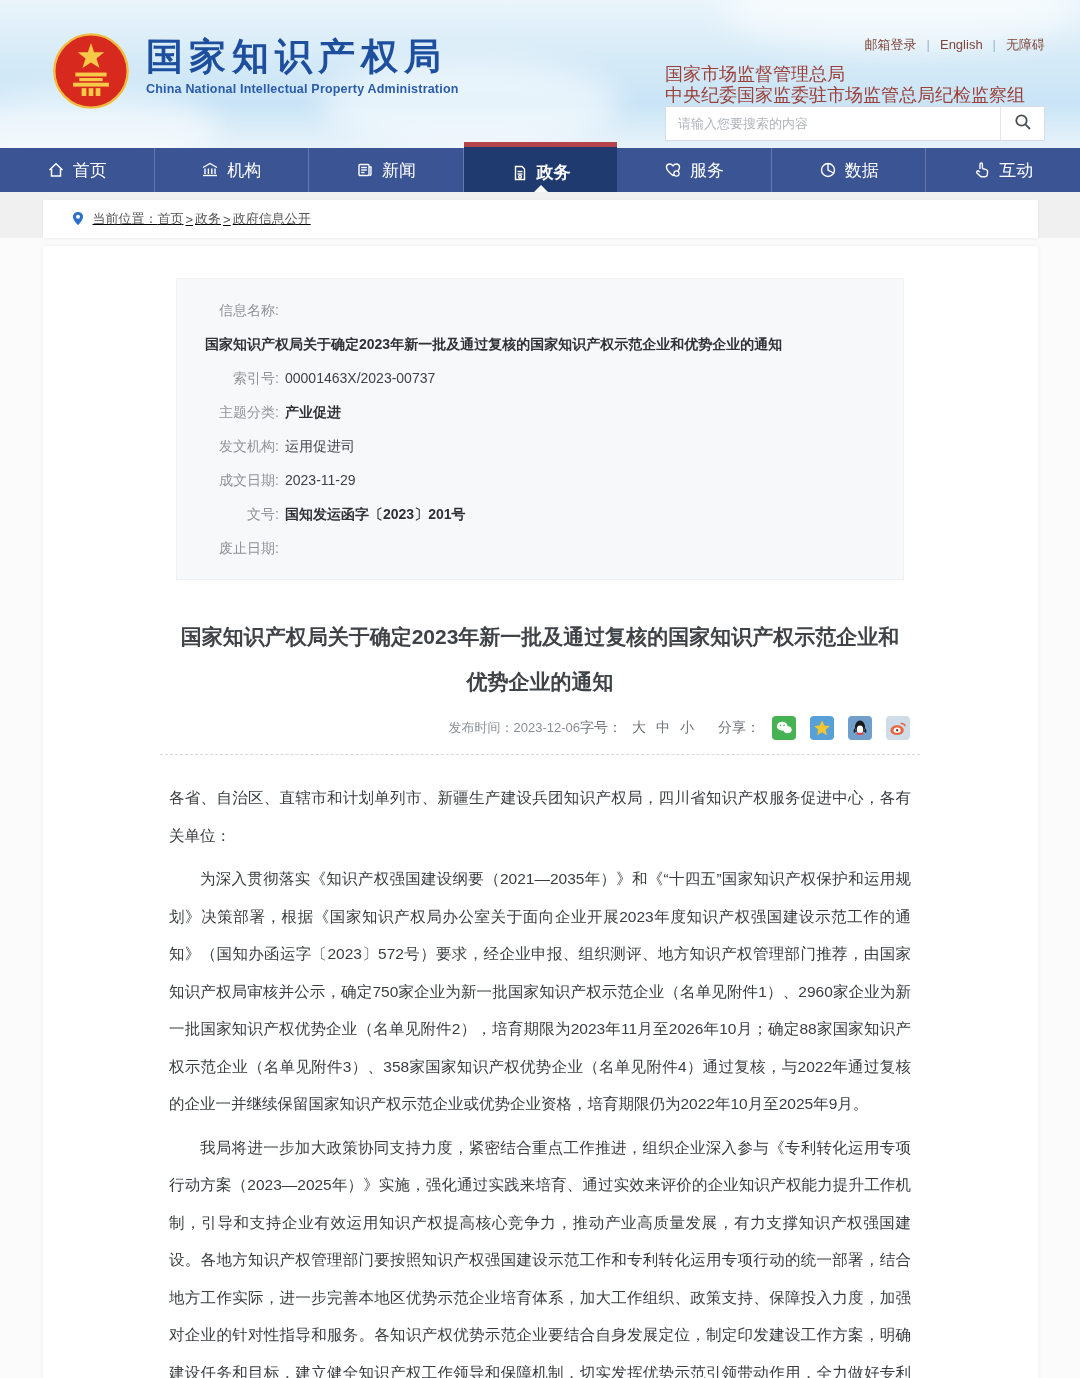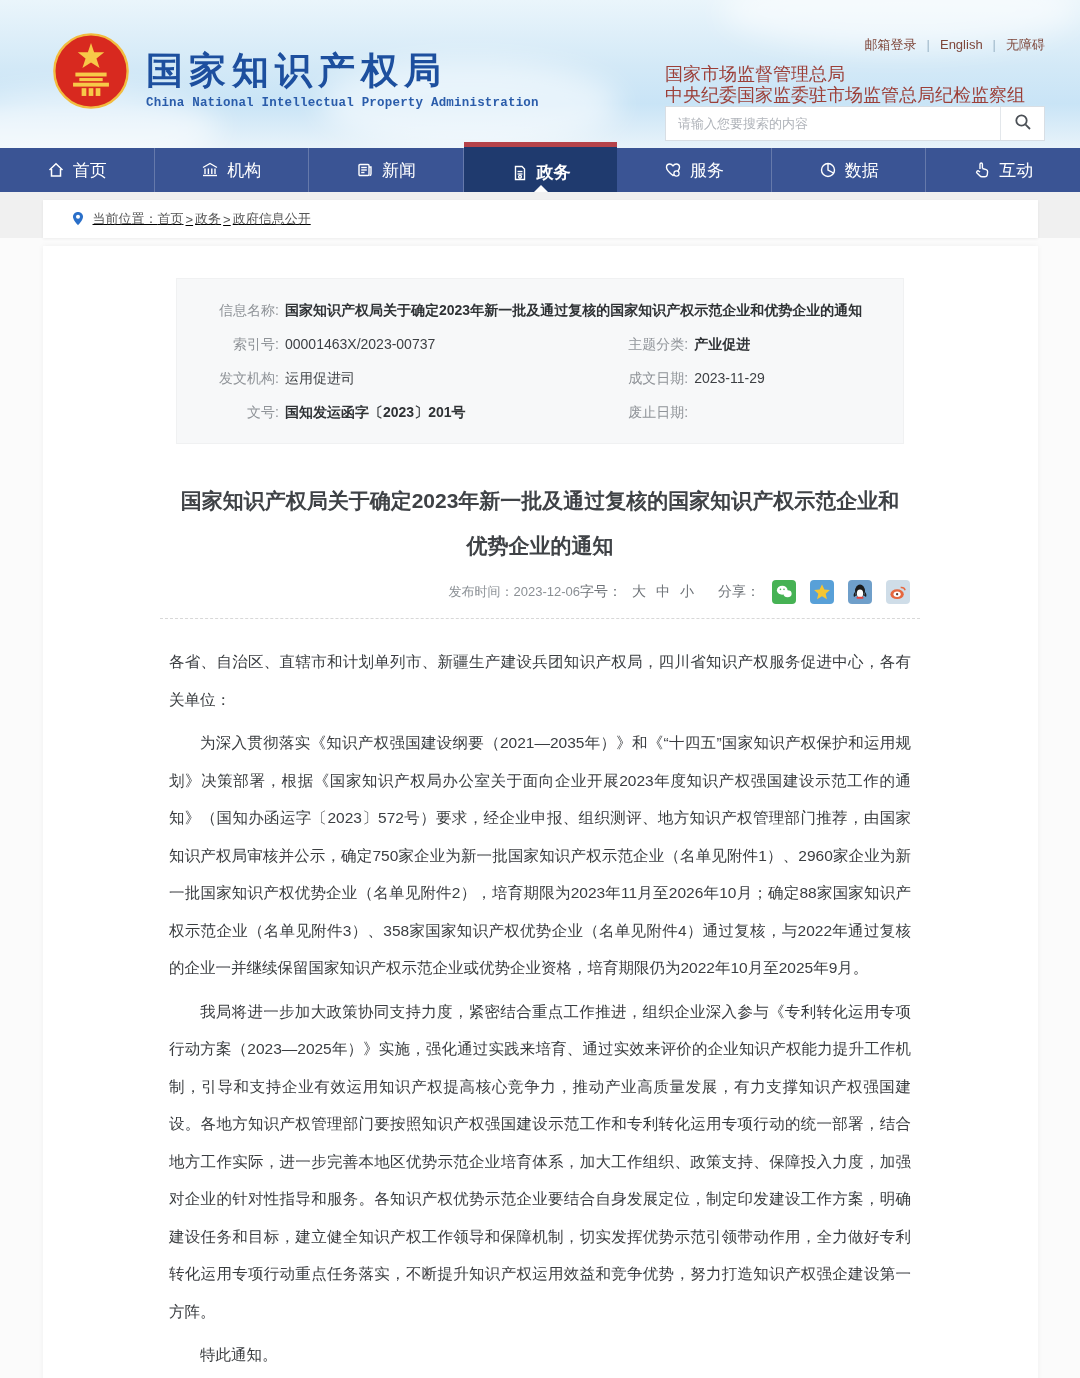--- a/index.html
+++ b/index.html
@@ -6,21 +6,21 @@
   html,body { background:#f6f6f6; font-family:"Liberation Sans","DejaVu Sans",sans-serif; }
   .page { width:1080px; min-height:1378px; margin:0 auto; background:#fbfbfb; }
 
   
   .site-header {
     height:148px; position:relative;
     background:linear-gradient(180deg,#eaf5fb 0%,#d3e9f7 45%,#c9e4f6 70%,#e8f3fa 100%);
     overflow:hidden;
   }
   .cloud { position:absolute; background:rgba(255,255,255,.55); border-radius:50%; filter:blur(14px); }
-  .header-left { position:absolute; left:52px; top:32px; display:flex; align-items:flex-end;font-family:Liberation Mono, monospace; }
+  .header-left { position:absolute; left:52px; top:32px; display:flex; align-items:flex-start; }
   .emblem { width:78px; height:78px; flex:0 0 auto; }
   .brand { margin-left:16px; }
   .brand-cn { font-size:37px; font-weight:700; color:#1d4f9e; letter-spacing:6px; }
   .brand-en { font-size:12.5px; font-weight:700; color:#2a5caa; letter-spacing:.2px; }
   .header-right { position:absolute; right:35px; top:36px; width:380px; }
   .top-links { text-align:right; font-size:13px; color:#7d4539; margin-bottom:10px; }
   .top-links a { color:#7d4539; text-decoration:none; cursor:pointer; }
   .top-links .sep { color:#9db6c8; margin:0 10px; }
   .org-links { font-size:18px; color:#9c3f38; line-height:21px; }
   .org-links a { display:block; color:#9c3f38; text-decoration:none; cursor:pointer; }
@@ -60,21 +60,21 @@
 
   
   .content-card {
     width:995px; margin:8px auto 0; background:#fff; box-shadow:0 0 6px rgba(0,0,0,.05);
     padding:32px 0 40px; min-height:1090px;
   }
   .doc-info {
     width:728px; margin:0 auto; background:#f7f8f9; border:1px solid #f0f1f2;
     padding:14px 22px; font-size:14px; line-height:34px;
   }
-  .info-row { display:flex; }
+  .info-row { display:flex;flex-direction:column; }
   .info-cell { display:flex;align-items:flex-end; }
   .info-cell.left { width:60%; }
   .info-cell.right { width:40%; }
   .info-label { width:80px; text-align:right; color:#8f9398; flex:0 0 auto; }
   .info-value { color:#3c3f43; padding-left:6px; }
   .info-value.strong { font-weight:600; color:#2f3235; }
 
   .doc-title {
     width:720px; margin:34px auto 0; text-align:center;
     font-size:21px; line-height:2.15; font-weight:600; color:#3f4246;

